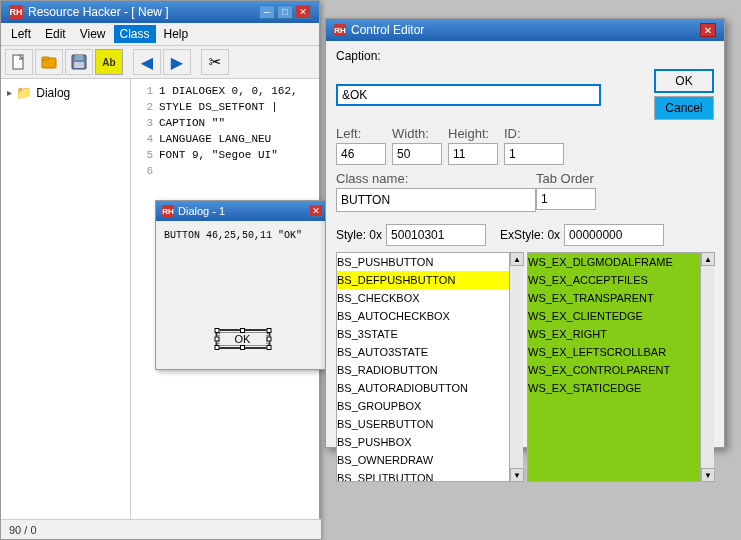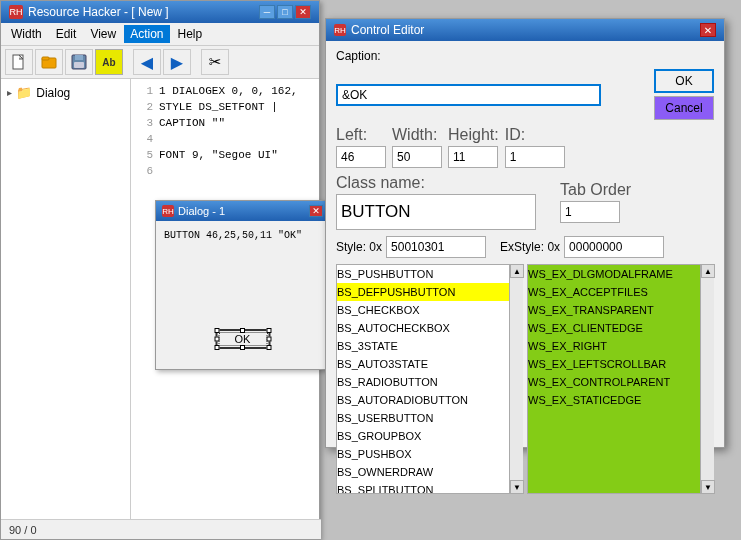--- a/index.html
+++ b/index.html
@@ -36,21 +36,21 @@
     .title-bar-left {
       display: flex;
       align-items: center;
       gap: 5px;
     }
     .rh-icon {
       width: 14px; height: 14px;
       background: #cc3333;
       border-radius: 2px;
       display: flex; align-items: center; justify-content: center;
-      font-size: 9px; font-weight: normal; color: white;
+      font-size: 9px; font-weight: bold; color: white;
     }
     .title-bar-controls { display: flex; gap: 2px; }
     .title-bar-btn {
       width: 16px; height: 14px;
       background: #5a9ee0;
       border: 1px solid #3a7ab0;
       color: white;
       font-size: 9px;
       display: flex; align-items: center; justify-content: center;
       cursor: pointer;
@@ -241,60 +241,60 @@
       width: 265px;
       background: white;
       border: 2px solid #0078d7;
       padding: 2px 4px;
       font-size: 12px;
       height: 22px;
     }
     .ce-btn {
       min-width: 60px;
       height: 24px;
-      background: #8b5cf6;
+      background: #0ea5e9;
       border: 1px solid #aaa;
       padding: 0 8px;
       font-size: 12px;
       cursor: pointer;
       display: flex; align-items: center; justify-content: center;
     }
     .ce-btn-ok {
       background: #f0f0f0;
       border: 2px solid #0078d7;
     }
     .ce-fields-row {
       display: flex; gap: 6px; margin-bottom: 6px;
     }
     .ce-field-group { display: flex; flex-direction: column; }
-    .ce-field-label { font-size: 16px; color: #555; margin-bottom: 2px; }
+    .ce-field-label { font-size: 13px; color: #555; margin-bottom: 2px; }
     .ce-small-input {
       width: 50px;
       background: white;
       border: 1px solid #aaa;
       padding: 2px 4px;
       font-size: 12px;
       height: 22px;
     }
     .ce-id-input {
       width: 60px;
       background: white;
       border: 1px solid #aaa;
       padding: 2px 4px;
       font-size: 12px;
       height: 22px;
     }
-    .ce-classname-row { display: flex; gap: 24px; margin-bottom: 6px; align-items: center; }
+    .ce-classname-row { display: flex; gap: 0; margin-bottom: 12px; align-items: flex-start; }
     .ce-classname-input {
       width: 200px;
       background: white;
       border: 1px solid #aaa;
       padding: 2px 4px;
-      font-size: 17px;
-      height: 36px;
+      font-size: 12px;
+      height: 24px;
     }
     .ce-taborder-input {
       width: 60px;
       background: white;
       border: 1px solid #aaa;
       padding: 2px 4px;
       font-size: 12px;
       height: 22px;
     }
     .ce-style-row { display: flex; align-items: center; gap: 4px; margin-bottom: 6px; }
@@ -326,24 +326,24 @@
       <span>Resource Hacker - [ New ]</span>
     </div>
     <div class="title-bar-controls">
       <div class="title-bar-btn">─</div>
       <div class="title-bar-btn">□</div>
       <div class="title-bar-btn" style="background:#cc3333;">✕</div>
     </div>
   </div>
 
   <div class="menu-bar">
-    <div class="menu-item">Width</div>
+    <div class="menu-item">Left</div>
     <div class="menu-item">Edit</div>
     <div class="menu-item">View</div>
-    <div class="menu-item menu-item-active">Action</div>
+    <div class="menu-item menu-item-active">Class</div>
     <div class="menu-item">Help</div>
   </div>
 
   <div class="toolbar">
 
     <div class="toolbar-btn" title="New">
       <svg width="18" height="18" viewBox="0 0 18 18">
           <rect x="3" y="2" width="10" height="14" fill="white" stroke="#555" stroke-width="1"></rect>
           <polyline points="9,2 13,6 9,6" fill="#ccc" stroke="#555" stroke-width="1"></polyline>
         </svg>
@@ -393,20 +393,21 @@
       <div class="code-line">
         <span class="line-num">2</span>
         <span class="line-text">STYLE DS_SETFONT |</span>
       </div>
       <div class="code-line">
         <span class="line-num">3</span>
         <span class="line-text">CAPTION ""</span>
       </div>
       <div class="code-line">
         <span class="line-num">4</span>
+        <span class="line-text">LANGUAGE LANG_NEU</span>
       </div>
       <div class="code-line">
         <span class="line-num">5</span>
         <span class="line-text">FONT 9, "Segoe UI"</span>
       </div>
       <div class="code-line">
         <span class="line-num">6</span>
         <span class="line-text"></span>
       </div>
     </div>
@@ -511,22 +512,22 @@
       <div style="position:relative; width:195px; height:230px;">
         <div style="height:100%; width:181px; background:white; border:1px solid #aaa; overflow-y:scroll;" id="styleList">
         <div class="ce-list-item">BS_PUSHBUTTON</div>
             <div class="ce-list-item ce-list-item-selected">BS_DEFPUSHBUTTON</div>
             <div class="ce-list-item">BS_CHECKBOX</div>
             <div class="ce-list-item">BS_AUTOCHECKBOX</div>
             <div class="ce-list-item">BS_3STATE</div>
             <div class="ce-list-item">BS_AUTO3STATE</div>
             <div class="ce-list-item">BS_RADIOBUTTON</div>
             <div class="ce-list-item">BS_AUTORADIOBUTTON</div>
+            <div class="ce-list-item">BS_GROUPBOX</div>
             <div class="ce-list-item">BS_USERBUTTON</div>
-            <div class="ce-list-item">BS_GROUPBOX</div>
             <div class="ce-list-item">BS_PUSHBOX</div>
             <div class="ce-list-item">BS_OWNERDRAW</div>
             <div class="ce-list-item">BS_SPLITBUTTON</div>
           </div>
         <div style="position:absolute;right:0;top:0;width:14px;height:100%;background:#f0f0f0;border-left:1px solid #aaa;display:flex;flex-direction:column;">
           <div style="width:14px;height:14px;background:#e0e0e0;border:1px solid #aaa;display:flex;align-items:center;justify-content:center;font-size:8px;">▲</div>
           <div style="flex:1;background:#e8e8e8;"></div>
           <div style="width:14px;height:14px;background:#e0e0e0;border:1px solid #aaa;display:flex;align-items:center;justify-content:center;font-size:8px;">▼</div>
         </div>
       </div>

